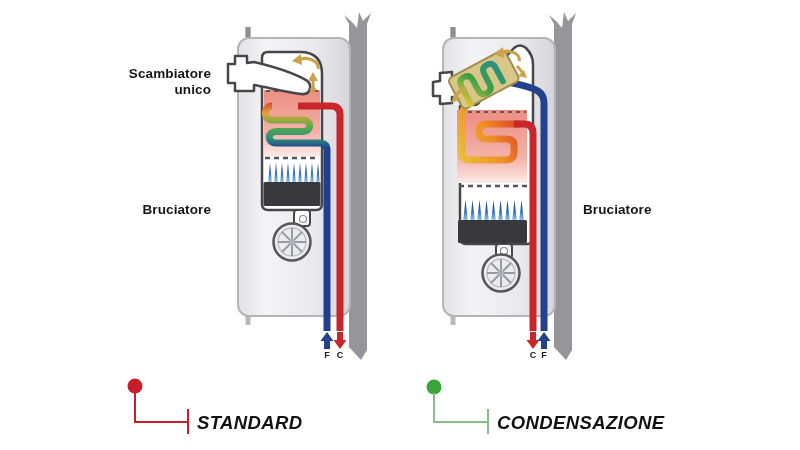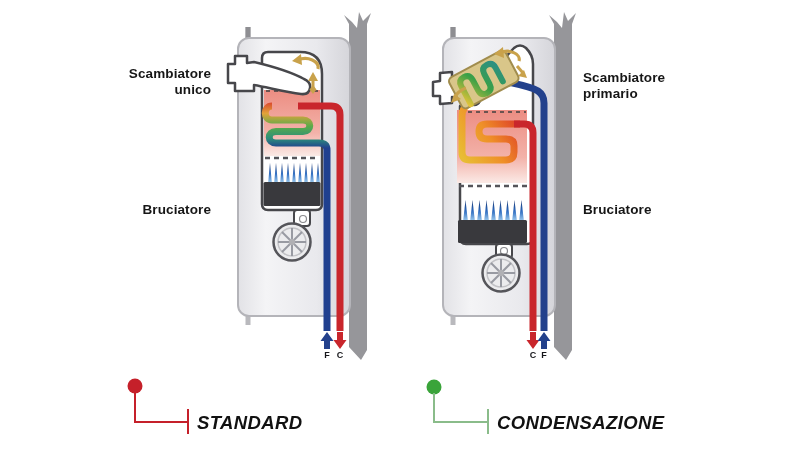--- a/index.html
+++ b/index.html
@@ -194,21 +194,20 @@
   </g>
   <g>
     <circle cx="434" cy="387" r="7.5" fill="#3aa43a"></circle>
     <path d="M434 393 V422 H488 M488 409 V434" fill="none" stroke="#8abc8a" stroke-width="2"></path>
   </g>
 </svg>
 
 <div class="lbl right-align" style="left:98px;top:66px;width:113px;">Scambiatore unico</div>
 <div class="lbl right-align" style="left:98px;top:202px;width:113px;">Bruciatore</div>
 
-<div class="lbl" style="left:583px;top:70px;width:105px;">Scambiatore primario</div>
 <div class="lbl" style="left:583px;top:202px;width:105px;">Bruciatore</div>
 
 <div class="pipe-letter" style="left:321px;top:350px;">F</div>
 <div class="pipe-letter" style="left:334px;top:350px;">C</div>
 <div class="pipe-letter" style="left:527px;top:350px;">C</div>
 <div class="pipe-letter" style="left:538px;top:350px;">F</div>
 
 <div class="legend-title" style="left:497px;top:412px;">CONDENSAZIONE</div>
 <div class="legend-title" style="left:197px;top:412px;">STANDARD</div>
 

